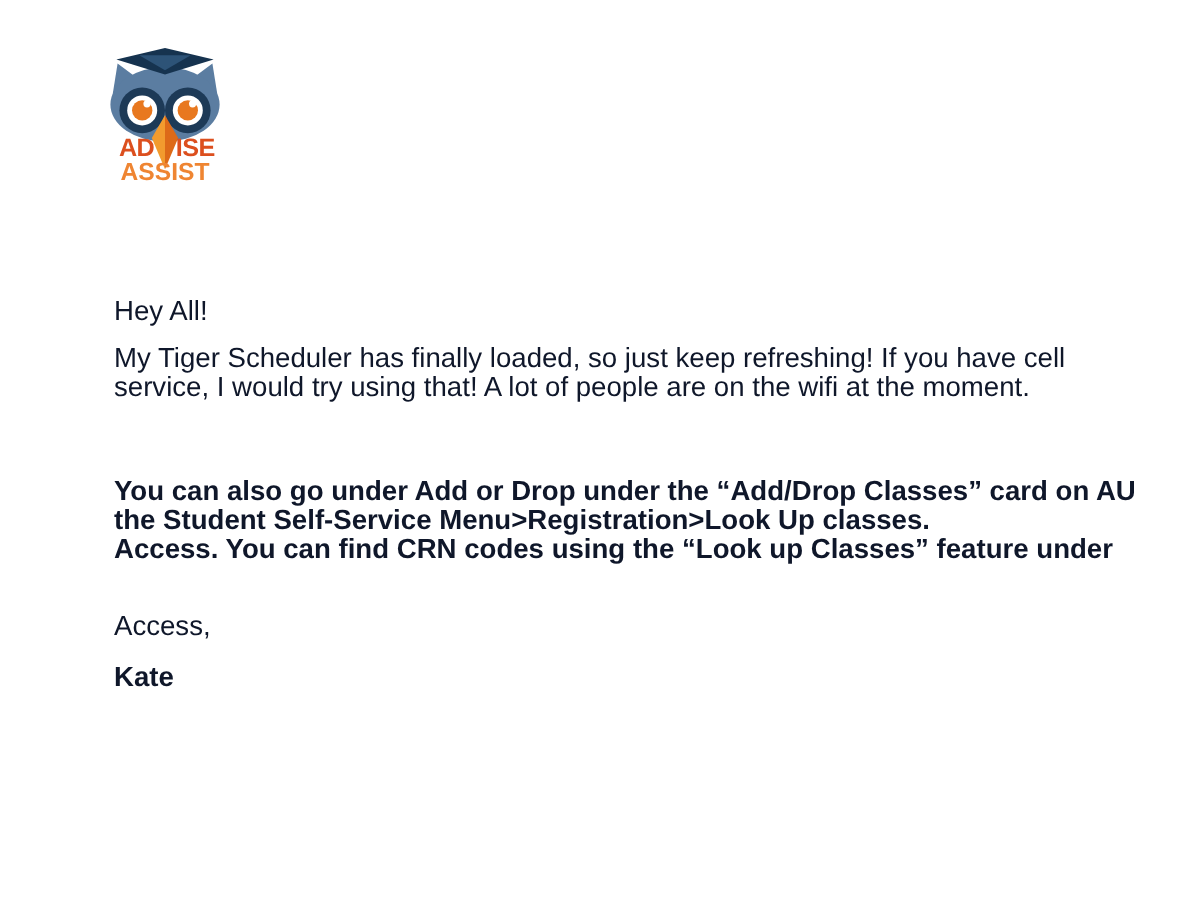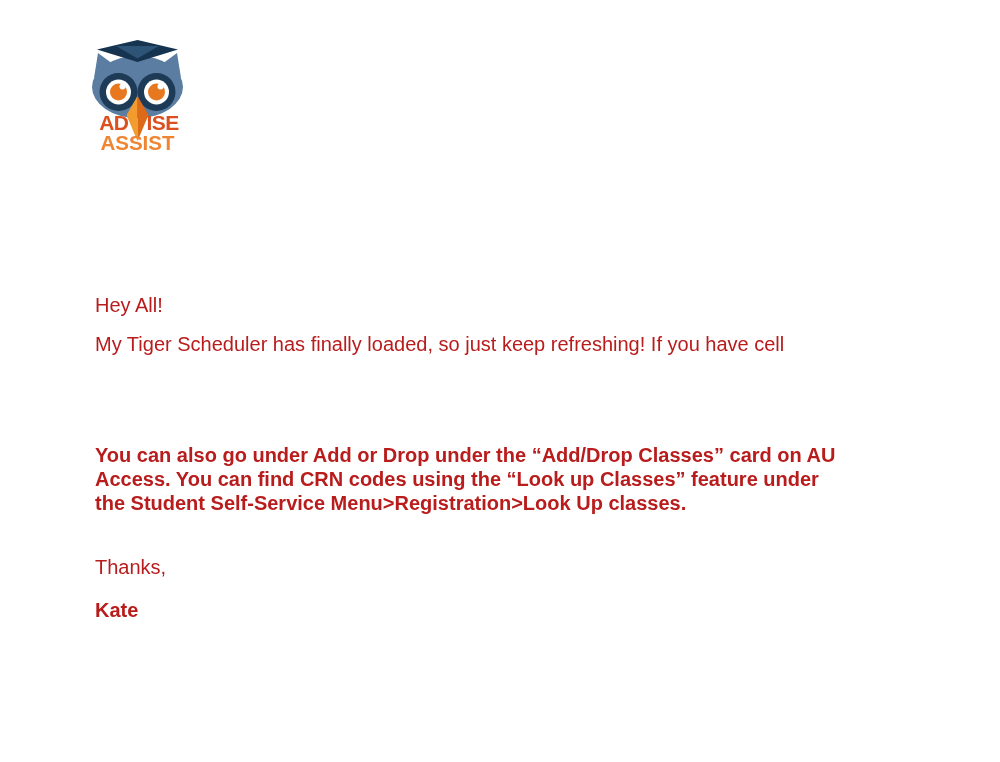--- a/index.html
+++ b/index.html
@@ -21,25 +21,24 @@
     width: 95px;
     height: 112px;
     text-decoration: underline;
   }
   .logo svg { width: 100%; height: 100%; display: block; }
 
   
   .txt {
     position: absolute;
     left: 95px;
-    font-size: 20px;
+    font-size: 23px;
     line-height: 24px;
-    color: #b91c1c;
+    color: #0f172a;
     white-space: nowrap;
-    margin-top: 46px;
   }
   .greeting  { top: 247px; }
   .para1     { top: 286px; }
   .para2     { top: 397px; font-weight: bold; }
   .closing   { top: 509px; }
   .signature { top: 552px; font-weight: bold; }
   .footer    { top: 726px; }
 </style>
 </head>
 <body>
@@ -87,26 +86,27 @@
       <text x="38.5" y="90" text-anchor="end" font-size="21" font-weight="bold" letter-spacing="-0.5" fill="#dc4f1e" font-family="Liberation Sans, sans-serif">AD</text>
       <text x="56.5" y="90" text-anchor="start" font-size="21" font-weight="bold" letter-spacing="-0.5" fill="#dc4f1e" font-family="Liberation Sans, sans-serif">ISE</text>
       <text x="47.5" y="110" text-anchor="middle" font-size="20.5" font-weight="bold" letter-spacing="0" fill="#ef8532" font-family="Liberation Sans, sans-serif">ASSIST</text>
     </svg>
   </div>
 
   <div class="txt greeting">Hey All!</div>
 
   <div class="txt para1">
     <div>My Tiger Scheduler has finally loaded, so just keep refreshing! If you have cell</div>
+    <div>service, I would try using that! A lot of people are on the wifi at the moment.</div>
   </div>
 
   <div class="txt para2">
     <div>You can also go under Add or Drop under the “Add/Drop Classes” card on AU</div>
+    <div>the Student Self-Service Menu&gt;Registration&gt;Look Up classes.</div>
     <div>Access. You can find CRN codes using the “Look up Classes” feature under</div>
-    <div>the Student Self-Service Menu&gt;Registration&gt;Look Up classes.</div>
   </div>
 
-  <div class="txt closing">Thanks,</div>
+  <div class="txt closing">Access,</div>
 
   <div class="txt signature">Kate</div>
 
 
 </div>
 
 </body></html>

